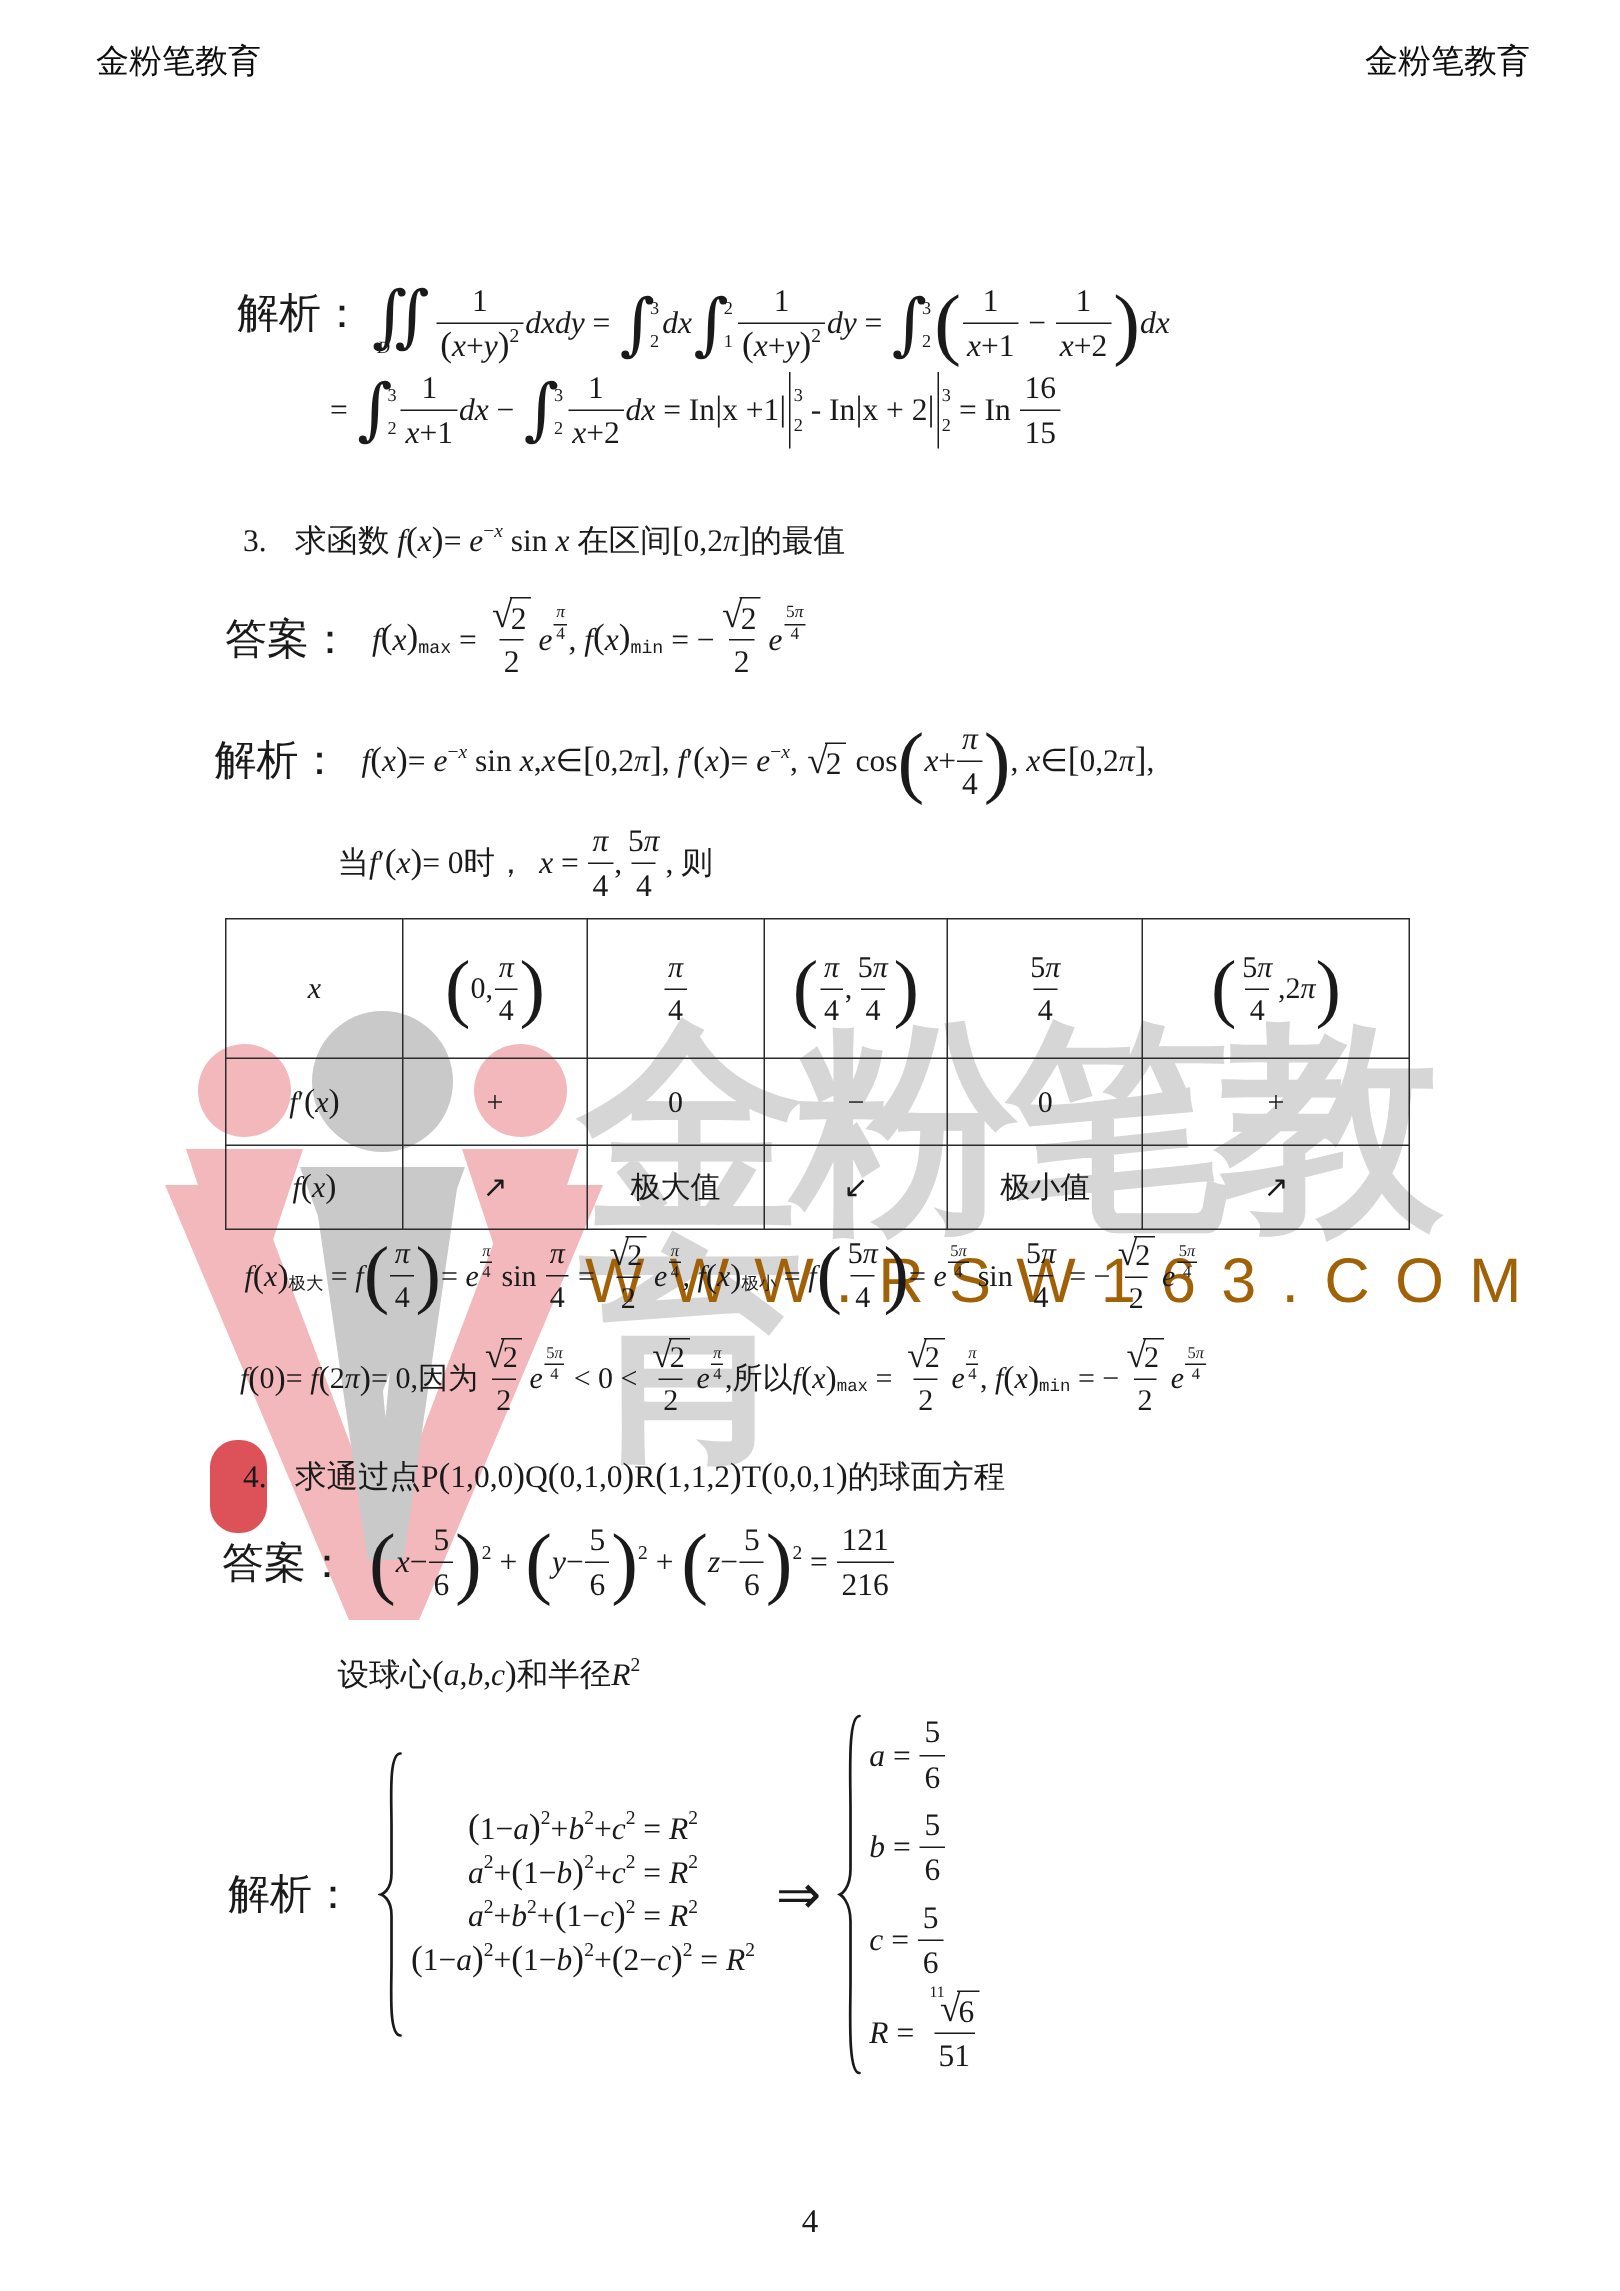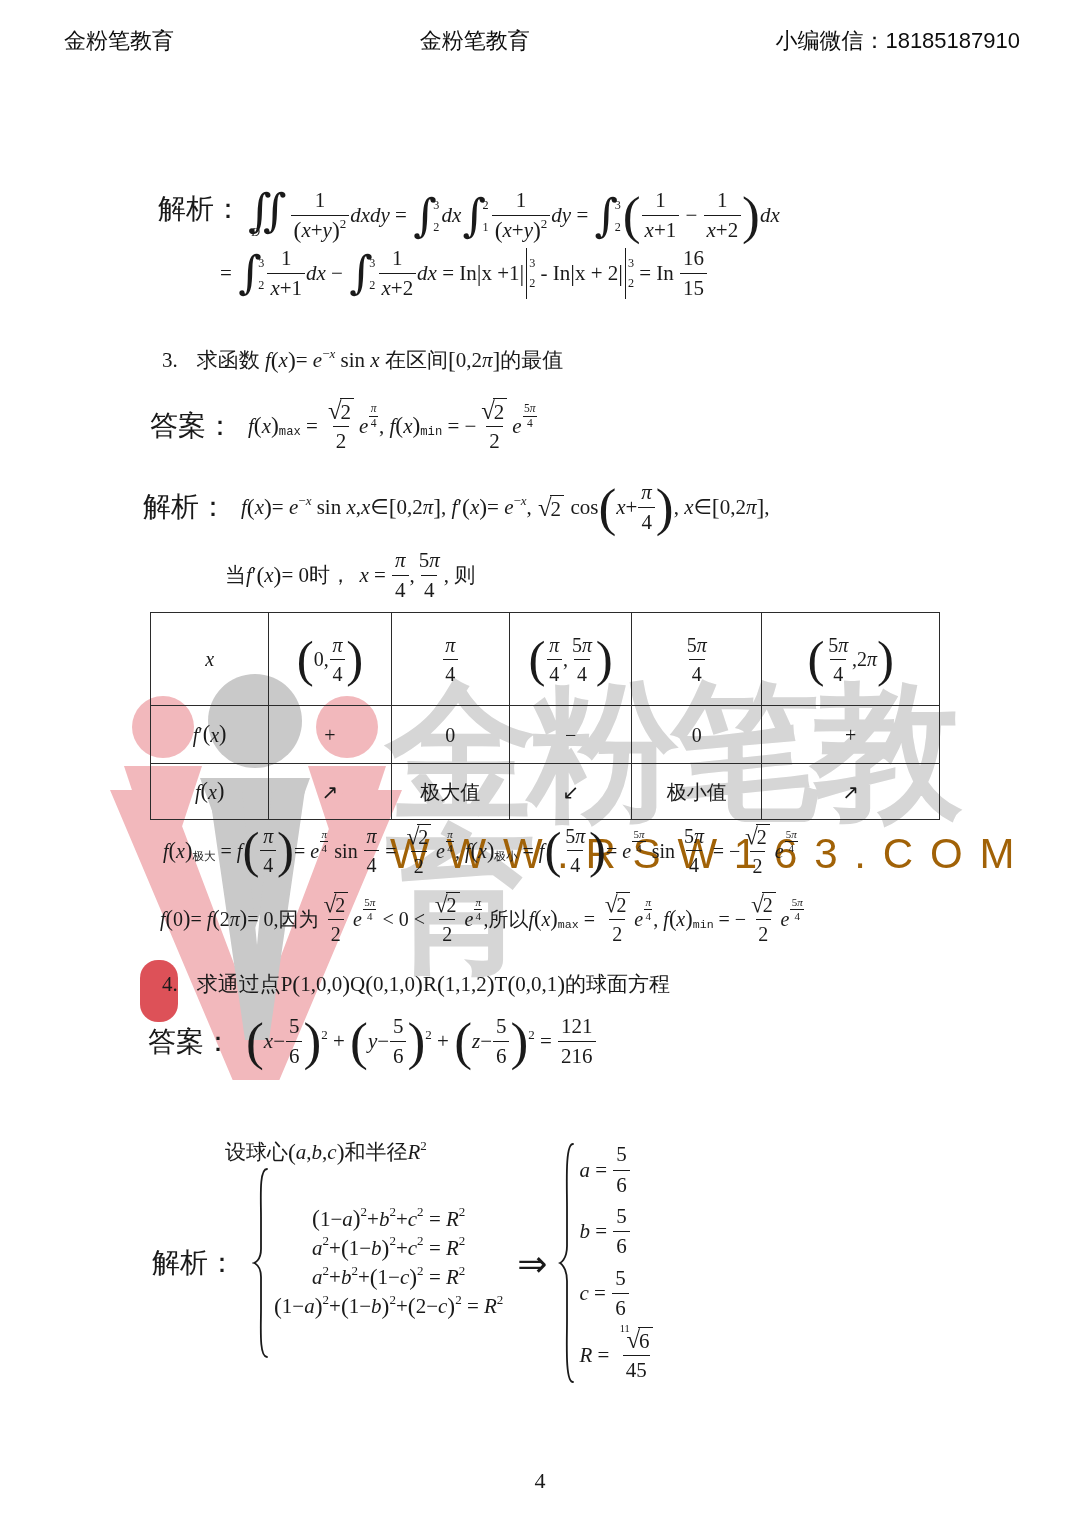--- a/index.html
+++ b/index.html
@@ -84,38 +84,37 @@
   #table3 tr.r1 td{height:57px;}
   #table3 tr.r2 td{height:55px;}
   #table3 .math{justify-content:center;font-size:20px;background:transparent;}
   #table3 col.c0{width:15%}#table3 col.c1{width:15.5%}#table3 col.c2{width:15%}
   #table3 col.c3{width:15.5%}#table3 col.c4{width:16.5%}#table3 col.c5{width:22.5%}
   #extrema{position:absolute;top:824px;left:163px;font-size:20px;}
   #compare{position:absolute;top:892px;left:160px;font-size:20px;}
   #prob4{position:absolute;top:972px;left:162px;}
   #ans4{position:absolute;top:1014px;left:148px;display:flex;align-items:center;}
   #ans4 .lbl{padding-right:14px;}
-  #setup{position:absolute;top:1140px;left:225px;}
+  #setup{position:absolute;top:1104px;left:225px;}
   #system{position:absolute;top:1142px;left:152px;display:flex;align-items:center;}
   #system .lbl{padding-right:16px;}
   .sys-eqs{display:flex;flex-direction:column;align-items:center;gap:4px;margin:0 4px;}
   .sys-eqs .math{justify-content:center;}
   .implies{font-family:"DejaVu Sans",sans-serif;font-size:36px;margin:0 10px;}
   .sys-vals{display:flex;flex-direction:column;align-items:flex-start;gap:6px;margin-left:4px;}
   #footer{position:absolute;top:1468px;left:0;width:100%;text-align:center;font-size:22px;z-index:1;}
 </style>
 </head>
 <body>
 
 <div id="page">
 
   <div class="header">
     <span>金粉笔教育</span>
     <span>金粉笔教育</span>
-    <span>小编微信：18185187910</span>
   </div>
 
   <div id="watermark">
     <div class="wm-logo">
       <div class="lg-head-l"></div>
       <div class="lg-head-c"></div>
       <div class="lg-head-r"></div>
       <div class="lg-body-l"></div>
       <div class="lg-body-c"></div>
       <div class="lg-body-r"></div>
@@ -249,21 +248,21 @@
         <div class="math"><span class="mfence"><span class="fg">(</span><span class="fct"><span class="mtext">1−</span><span class="mi">a</span></span><span class="fg">)</span></span><span class="msup"><span class="mtext">2</span></span><span class="mtext">+</span><span class="mfence"><span class="fg">(</span><span class="fct"><span class="mtext">1−</span><span class="mi">b</span></span><span class="fg">)</span></span><span class="msup"><span class="mtext">2</span></span><span class="mtext">+</span><span class="mfence"><span class="fg">(</span><span class="fct"><span class="mtext">2−</span><span class="mi">c</span></span><span class="fg">)</span></span><span class="msup"><span class="mtext">2</span></span><span class="mtext"> = </span><span class="mi">R</span><span class="msup"><span class="mtext">2</span></span></div>
       </div>
       <span class="implies">⇒</span>
       <svg class="brace" width="18" height="242" viewBox="0 0 18 242">
         <path d="M15,2 C7,2 9,42 9,64 L9,104 C9,118 2,121 2,121 C2,121 9,125 9,139 L9,179 C9,200 7,240 15,240" fill="none" stroke="#1a1a1a" stroke-width="1.8" stroke-linecap="round"></path>
       </svg>
       <div class="sys-vals">
         <div class="math"><span class="mi">a</span><span class="mtext"> = </span><span class="mfrac"><span class="mnum"><span class="mtext">5</span></span><span class="mden"><span class="mtext">6</span></span></span></div>
         <div class="math"><span class="mi">b</span><span class="mtext"> = </span><span class="mfrac"><span class="mnum"><span class="mtext">5</span></span><span class="mden"><span class="mtext">6</span></span></span></div>
         <div class="math"><span class="mi">c</span><span class="mtext"> = </span><span class="mfrac"><span class="mnum"><span class="mtext">5</span></span><span class="mden"><span class="mtext">6</span></span></span></div>
-        <div class="math"><span class="mi">R</span><span class="mtext"> = </span><span class="mfrac"><span class="mnum"><span class="msqrt"><span class="radix">11</span><span class="radg">√</span><span class="radb"><span class="mtext">6</span></span></span></span><span class="mden"><span class="mtext">45</span></span></span></div>
+        <div class="math"><span class="mi">R</span><span class="mtext"> = </span><span class="mfrac"><span class="mnum"><span class="msqrt"><span class="radix">11</span><span class="radg">√</span><span class="radb"><span class="mtext">6</span></span></span></span><span class="mden"><span class="mtext">51</span></span></span></div>
       </div>
     </div>
 
     <div id="footer">
       <span>4</span>
     </div>
 
   </div>
 </div>
 

